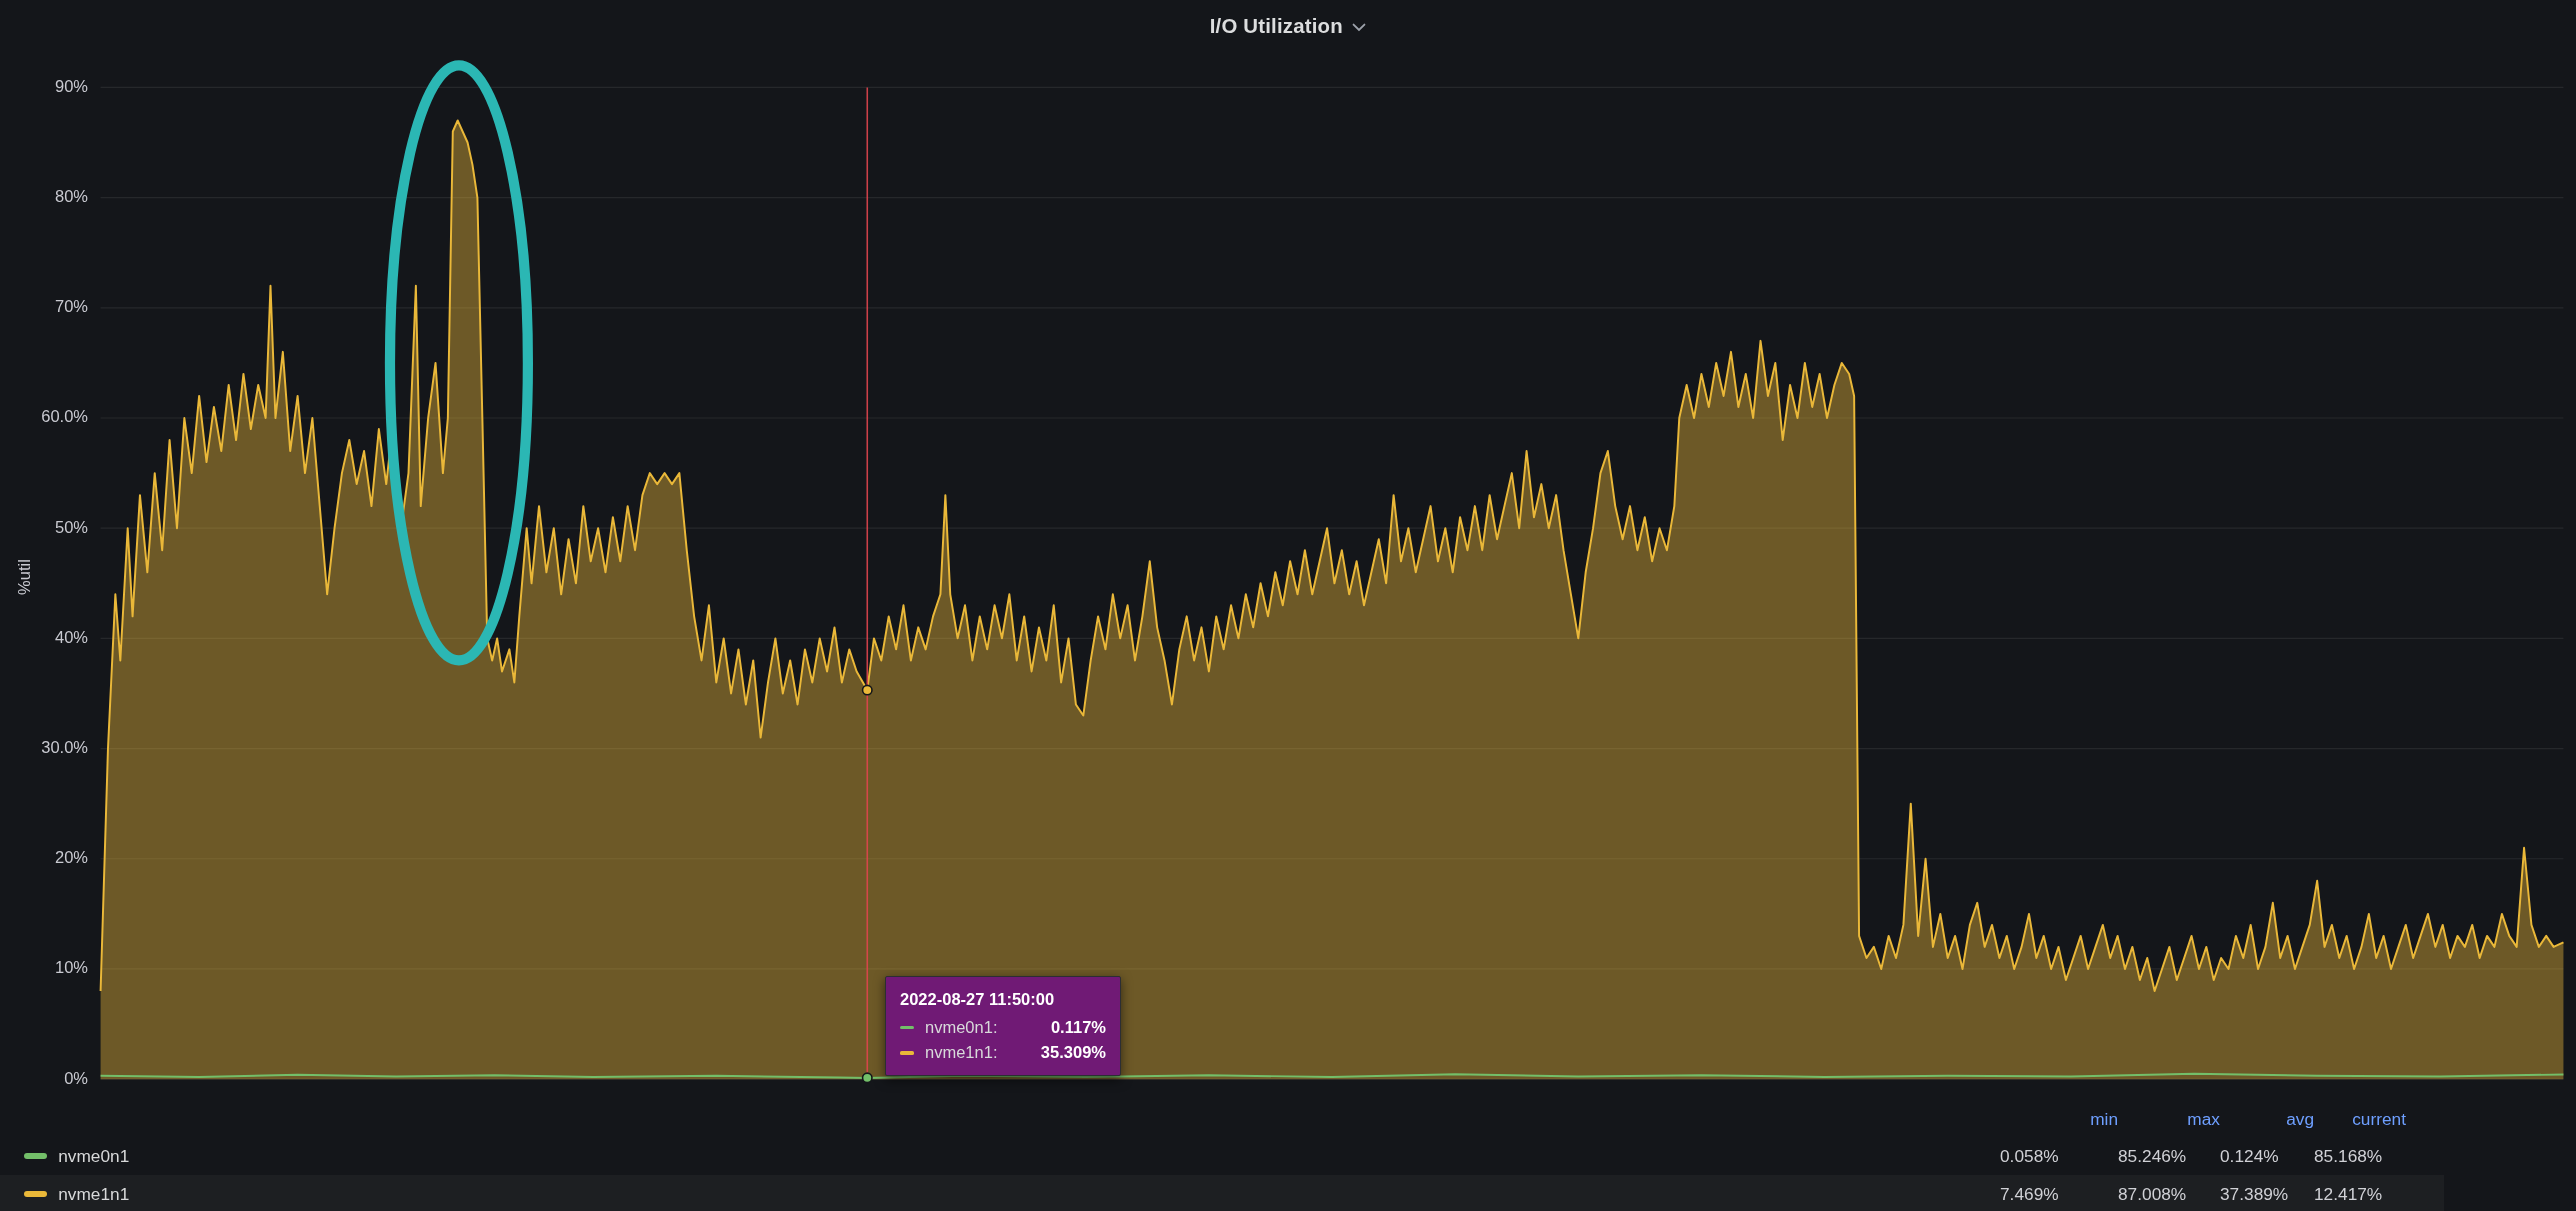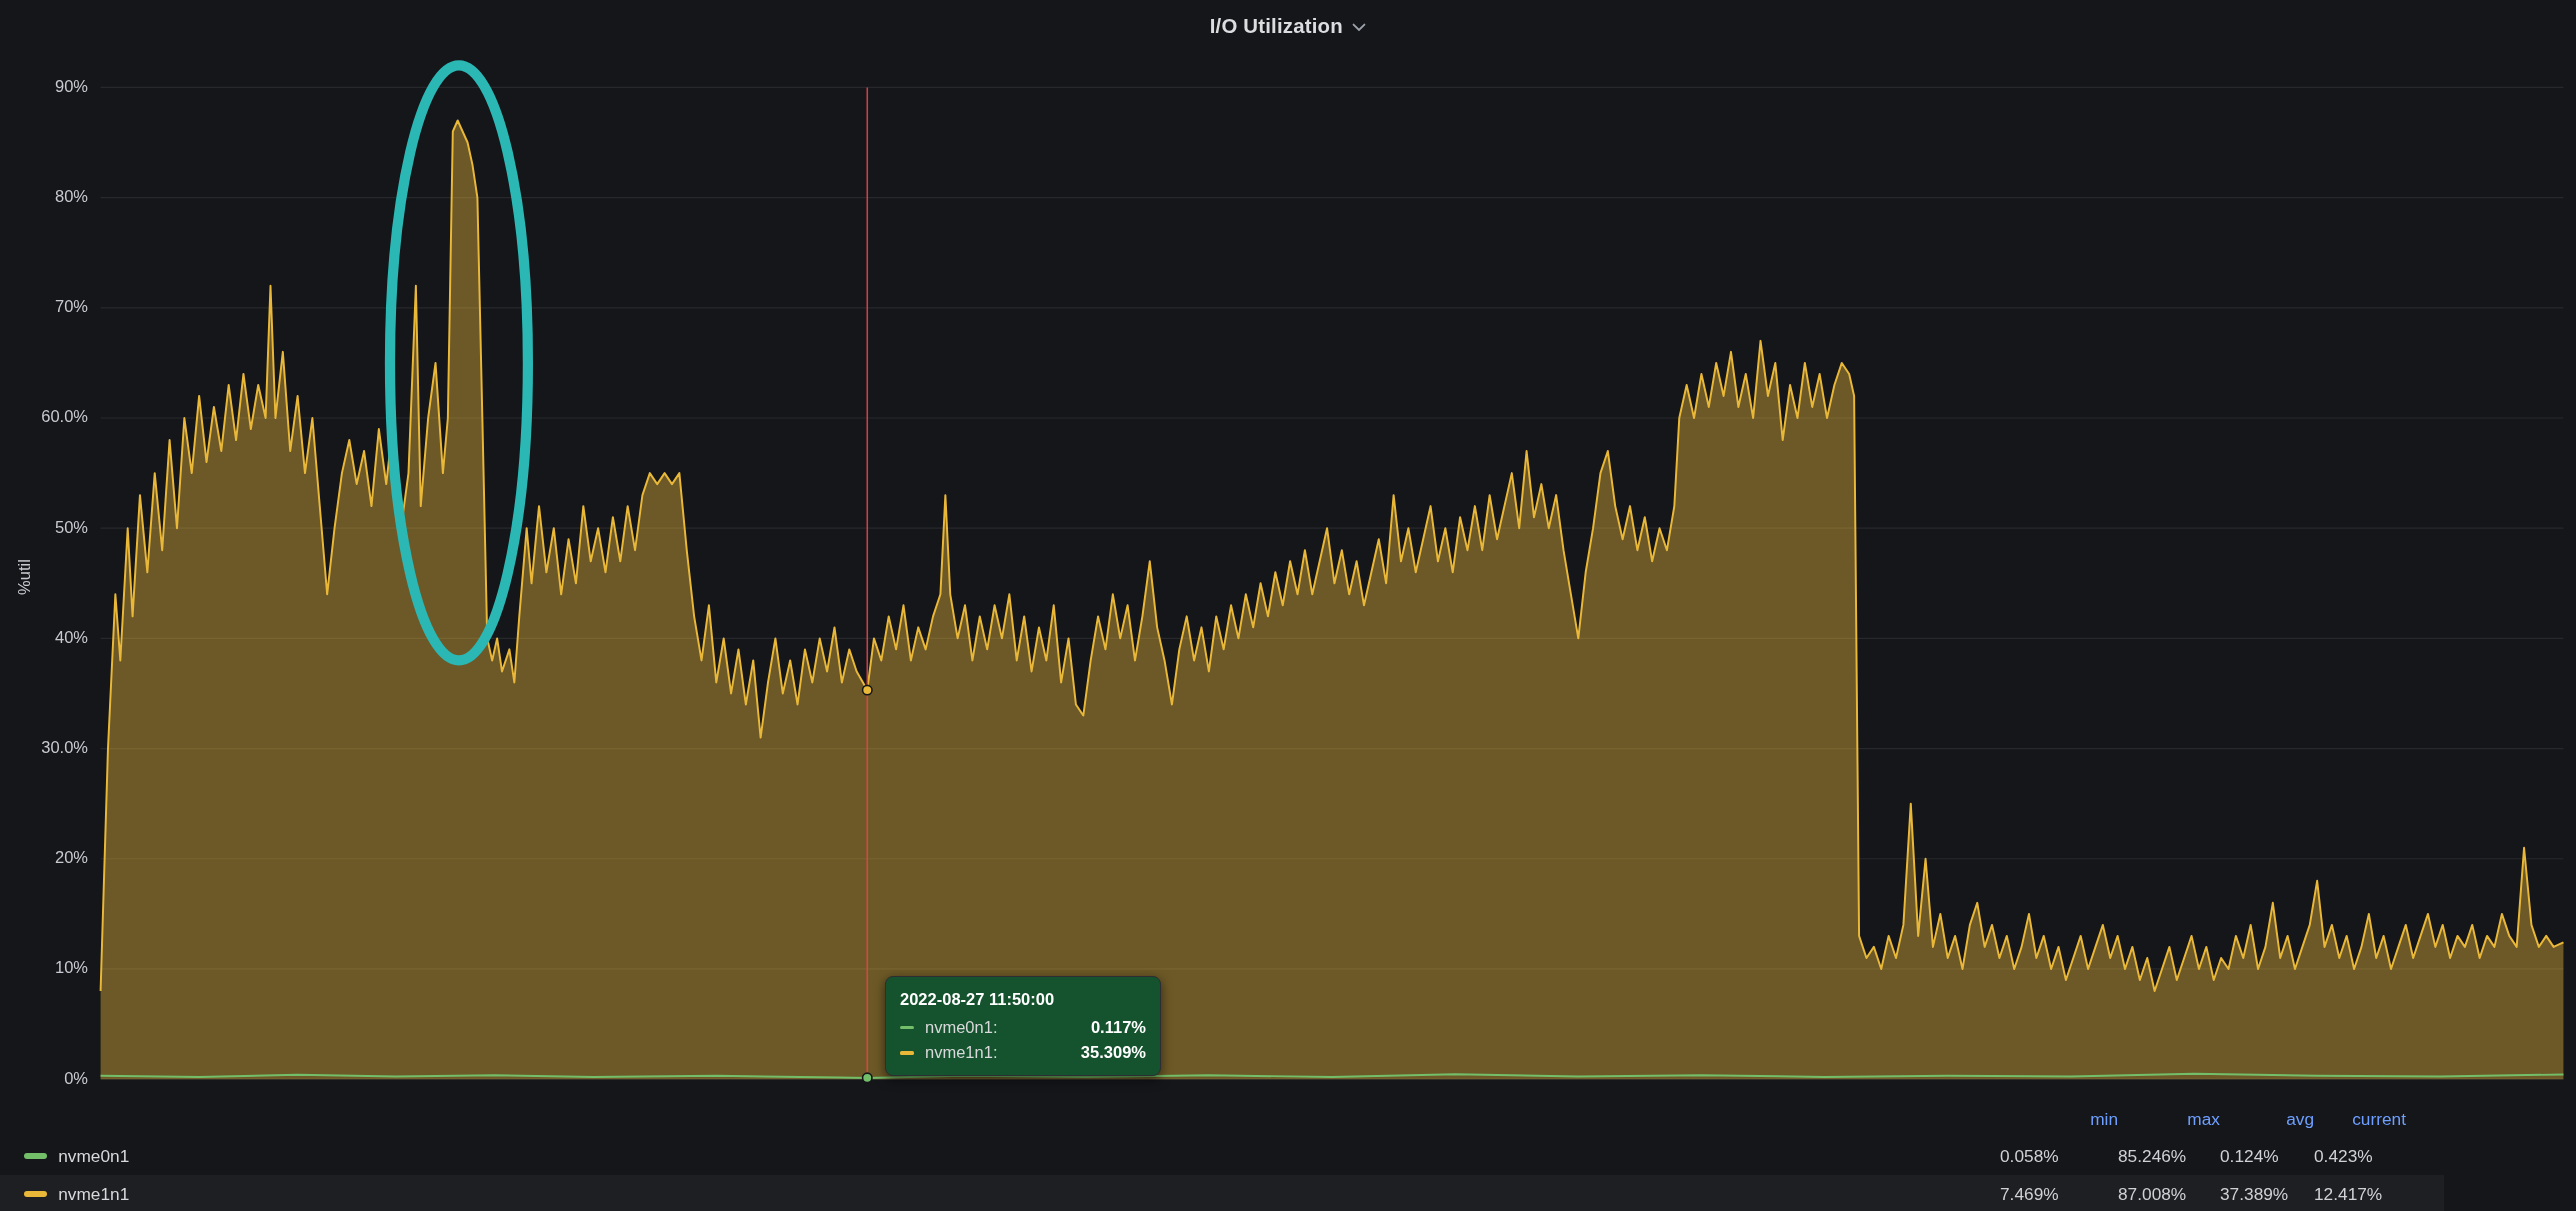--- a/index.html
+++ b/index.html
@@ -13,22 +13,22 @@
   .chev{display:flex;align-items:center;margin-top:3.1px;cursor:pointer;}
 
   
   .chart-wrap{position:absolute;top:52px;left:0;width:2576px;height:1050px;}
   #chart-svg{display:block;width:2576px;height:1050px;}
   #chart-svg text{font-family:"Liberation Sans","DejaVu Sans",sans-serif;font-size:21px;fill:#c9cad1;}
   .y-axis-title{position:absolute;left:23.6px;top:50%;transform:translate(-50%,-50%) rotate(-90deg);
     font-size:16.5px;color:#c9cad1;white-space:nowrap;}
 
   
-  .tooltip{position:absolute;left:885px;top:924px;width:276px;background:#14532d;
-    border:0.8px solid #2c2e33;border-radius:8px;box-shadow:0 3.1px 11px rgba(0,0,0,.55);
+  .tooltip{position:absolute;left:885px;top:924px;width:236px;background:#701a75;
+    border:0.8px solid #2c2e33;border-radius:2px;box-shadow:0 3.1px 11px rgba(0,0,0,.55);
     padding:12.6px 14px;box-sizing:border-box;z-index:5;}
   .tt-header{font-size:16.5px;font-weight:700;color:#fff;margin-bottom:9.4px;}
   .tt-row{display:flex;align-items:center;gap:11px;margin-top:6.3px;font-size:16.5px;}
   .tt-dash{display:inline-block;width:14px;height:3.9px;border-radius:1.6px;flex:0 0 auto;}
   .tt-name{color:#d8d9da;}
   .tt-val{margin-left:auto;font-weight:700;color:#fff;}
 
   
   .legend{position:absolute;left:0;top:1102px;width:2444px;height:110px;font-size:17.3px;}
   .legend-row{display:grid;grid-template-columns:1fr 118px 102px 94px 92px;align-items:center;
@@ -111,21 +111,21 @@
       <div class="legend-col">current</div>
     </div>
     <div class="legend-row">
       <div class="name-cell">
         <span class="swatch" style="background: rgb(115, 191, 105);"></span>
         <span class="series-label">nvme0n1</span>
       </div>
       <div class="legend-val">0.058%</div>
       <div class="legend-val">85.246%</div>
       <div class="legend-val">0.124%</div>
-      <div class="legend-val">0.423%</div>
+      <div class="legend-val">85.168%</div>
     </div>
     <div class="legend-row hl">
       <div class="name-cell">
         <span class="swatch" style="background: rgb(234, 184, 57);"></span>
         <span class="series-label">nvme1n1</span>
       </div>
       <div class="legend-val">7.469%</div>
       <div class="legend-val">87.008%</div>
       <div class="legend-val">37.389%</div>
       <div class="legend-val">12.417%</div>

